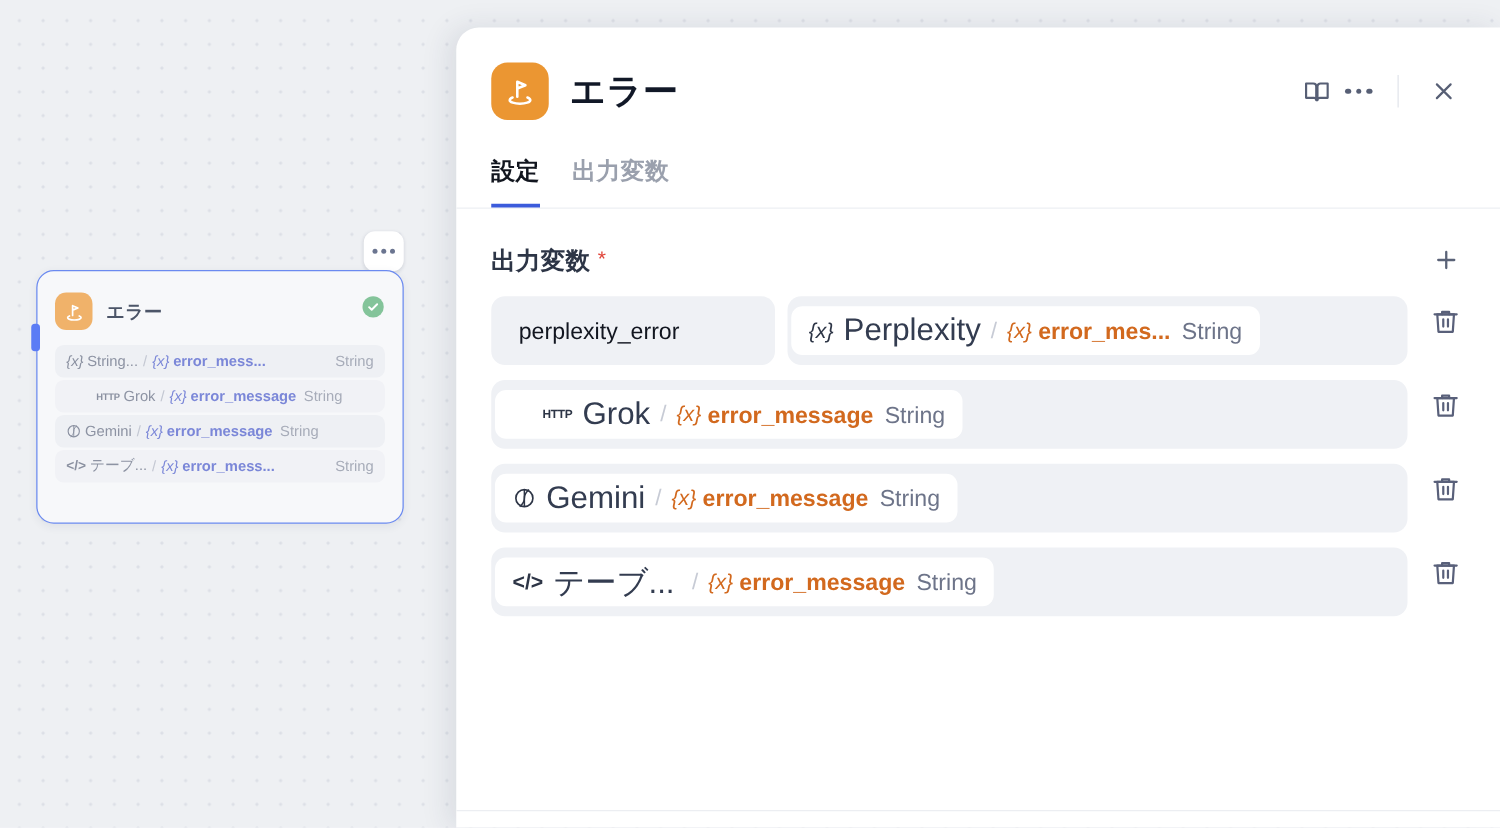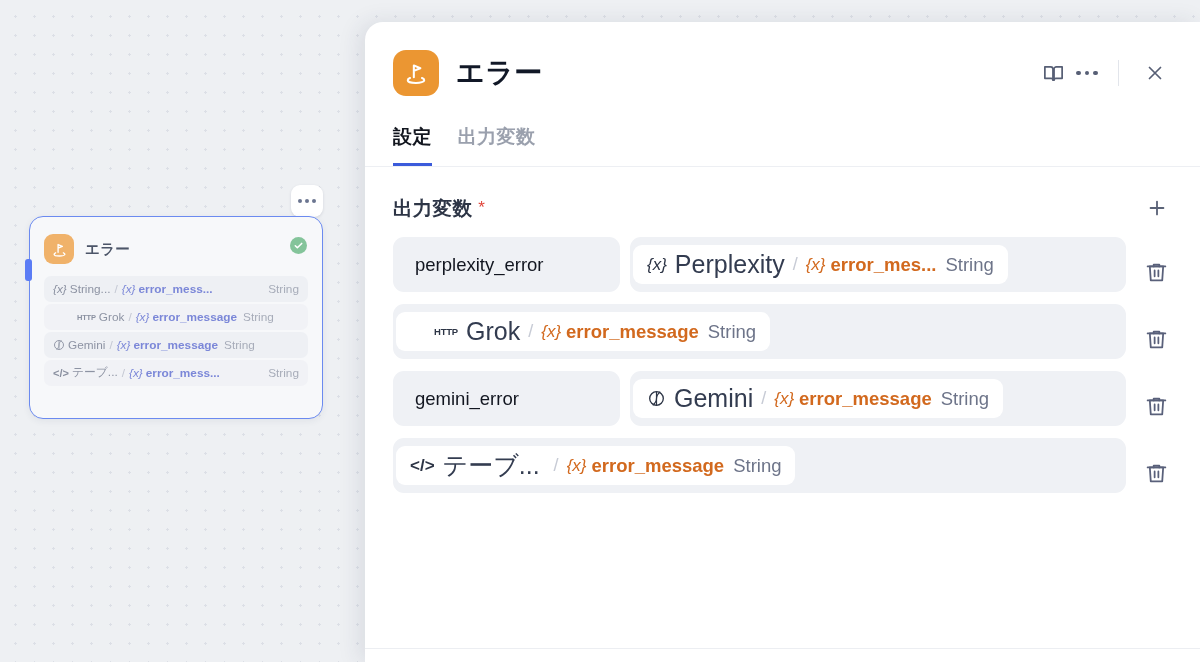--- a/index.html
+++ b/index.html
@@ -147,21 +147,21 @@
     font-size: 19.5px; font-weight: 700; color: #2d3546; letter-spacing: .3px;
   }
   .req { color: #e0453a; font-size: 17px; margin-left: 6px; }
   .add-btn {
     margin-left: auto; width: 30px; height: 30px;
     display: flex; align-items: center; justify-content: center;
     color: #5a6277;
   }
 
   .var-list { padding: 14px 24px 0 28px; display: flex; flex-direction: column; gap: 12px; }
-  .var-row { display: flex; align-items: flex-end; gap: 10px; }
+  .var-row { display: flex; align-items: flex-start; gap: 10px; }
   .var-name {
     width: 227px; height: 55px; flex: none;
     background: #eff1f5; border-radius: 11px;
     display: flex; align-items: center;
     padding: 0 22px;
     font-size: 18.5px; color: #121620;
   }
   .var-ref-wrap {
     flex: 1 1 auto; min-width: 0;
     height: 55px;
@@ -390,21 +390,20 @@
         <svg width="25" height="25" viewBox="0 0 24 24" fill="none" stroke="currentColor" stroke-width="1.7" stroke-linecap="round" stroke-linejoin="round">
           <path d="M3.5 6.2h17"></path>
             <path d="M9.3 6.2V4.4h5.4v1.8"></path>
           <path d="M5.6 6.2h12.8l-.9 13.4H6.5z"></path>
           <path d="M10.2 10v5.6M13.8 10v5.6"></path>
         </svg>
       </div>
     </div>
 
     <div class="var-row">
-      <div class="var-name">gemini_error</div>
       <div class="var-ref-wrap">
         <div class="var-ref">
           <span class="vr-ico">
             <svg width="19" height="19" viewBox="0 0 24 24" fill="none" stroke="#2d3546" stroke-width="1.7">
               <circle cx="12" cy="12" r="8.6"></circle>
               <path d="M12 3.4v17.2" stroke-width="1.5"></path>
               <path d="M12 12c0-3.6 2.3-6.6 4.8-8.6M12 12c0 3.6-2.3 6.6-4.8 8.6" stroke-width="1.5"></path>
             </svg>
           </span>
           <span class="vr-src">Gemini</span>

